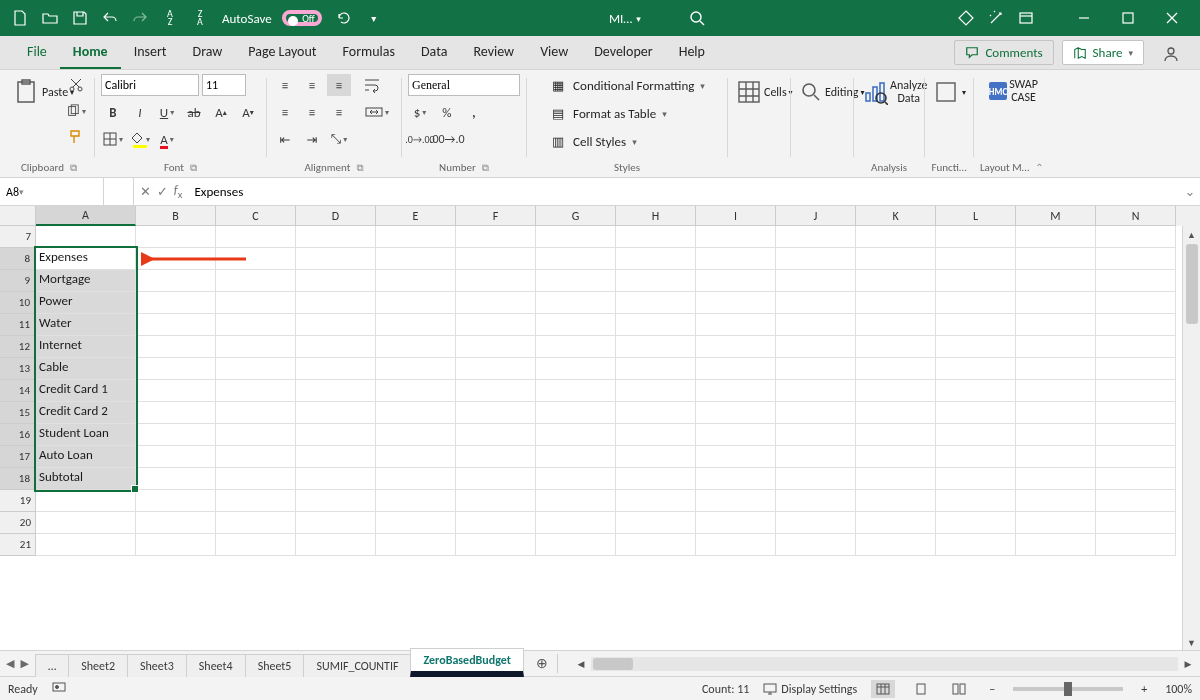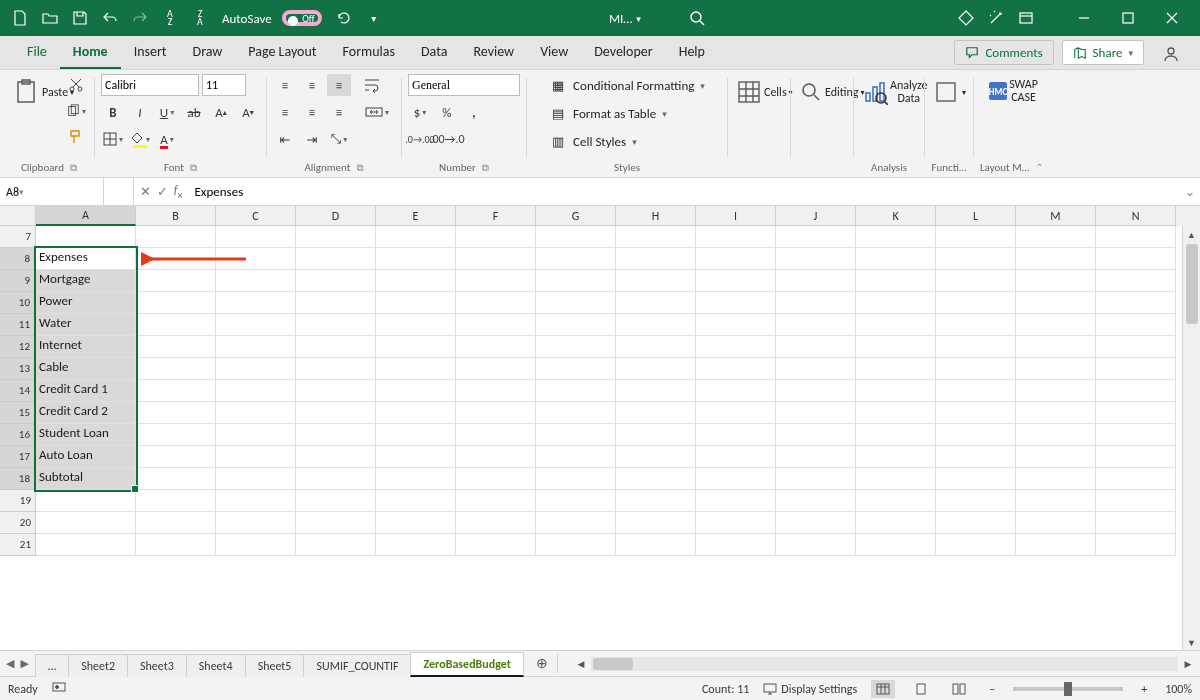--- a/index.html
+++ b/index.html
@@ -82,21 +82,21 @@
 .vscroll { width:18px; background:#f0f0f0; display:flex; flex-direction:column; align-items:center; border-left:1px solid #d4d4d4;}
 .vscroll .sbtn{height:16px;width:100%;display:flex;align-items:center;justify-content:center;font-size:9px;color:#555;cursor:pointer;}
 .vscroll .thumb{width:12px;height:80px;background:#c8c8c8;border-radius:3px;margin-top:2px;}
 
 
 .sheetbar { height:26px; background:#f3f3f3; border-top:1px solid #d4d4d4; display:flex; align-items:stretch;}
 .sheet-nav { display:flex; align-items:center; padding:0 6px; gap:6px; color:#6a6a6a;}
 .sheet-nav span{cursor:pointer;font-size:11px;}
 .sheet-tabs { display:flex; align-items:flex-end;}
 .sheet-tab { padding:4px 12px; border:1px solid #cfcfcf; border-bottom:none; background:#efefef; font-size:12px; color:#3a3a3a; cursor:pointer; margin-right:-1px; position:relative; top:1px;}
-.sheet-tab.active { background:#fff; color:#4d7c0f; font-weight:600; border-bottom:2px solid #0f172a;}
+.sheet-tab.active { background:#fff; color:#0f766e; font-weight:600; border-bottom:6px solid #0f172a;}
 .sheet-add { width:26px; display:flex; align-items:center; justify-content:center; color:#555; cursor:pointer; font-size:14px; margin-left:6px;}
 .hscroll-area { flex:1; display:flex; align-items:center; padding:0 4px; gap:2px;}
 .hscroll-area .track{flex:1;height:14px;background:#e6e6e6;display:flex;align-items:center;}
 .hscroll-area .thumb{width:40px;height:12px;background:#c8c8c8;border-radius:3px;margin-left:2px;}
 .hscroll-area .sbtn{width:16px;height:16px;display:flex;align-items:center;justify-content:center;font-size:9px;color:#555;cursor:pointer;}
 
 
 .status { height:24px; background:#f3f3f3; border-top:1px solid #d4d4d4; display:flex; align-items:center; font-size:12px; color:#3a3a3a; padding:0 8px; gap:14px;}
 .status .spacer{flex:1;}
 .status .view-btn{width:24px;height:18px;display:flex;align-items:center;justify-content:center;border:1px solid transparent;cursor:pointer;}

